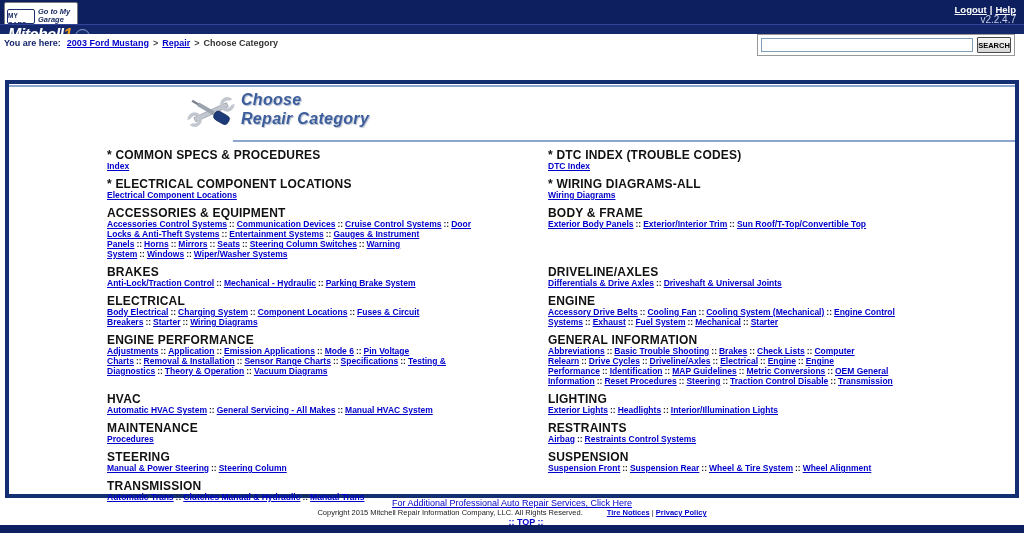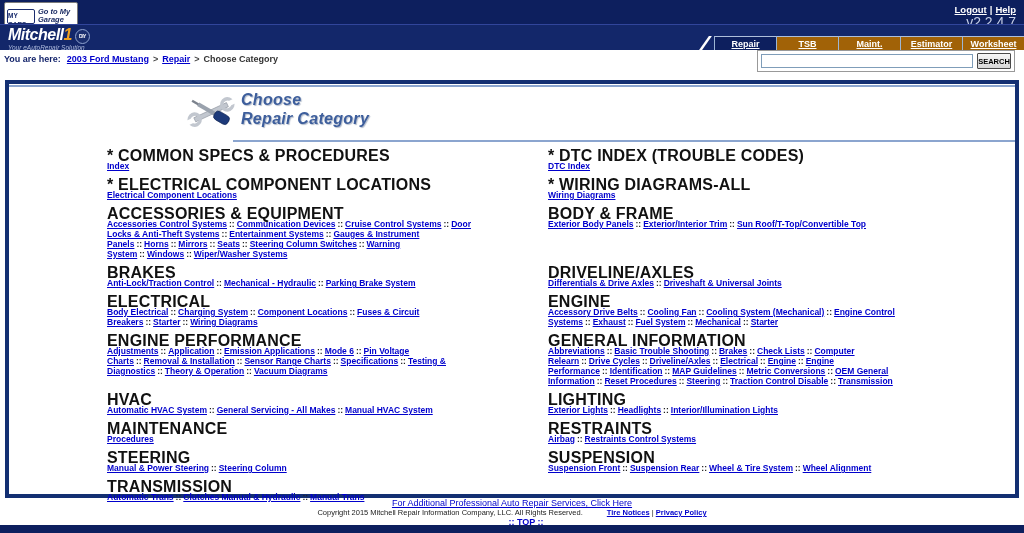--- a/index.html
+++ b/index.html
@@ -14,21 +14,21 @@
             padding:1px 3px 1px 2px; cursor:pointer; }
   .plate { width:28px; height:15px; background:#fff; border:1px solid #1b2d6e; border-radius:2px;
            display:flex; flex-direction:column; align-items:center; margin-right:3px; }
   .plate-top { width:24px; height:3px; background:#1b2d6e; margin-top:1px; border-radius:1px; }
   .plate-txt { font-size:6.5px; font-weight:bold; color:#1b2d6e; line-height:9px; }
   .mycars-label { font-size:7.5px; font-weight:bold; font-style:italic; color:#15265f;
                   line-height:8px; width:36px; }
   .toplinks { position:absolute; right:8px; top:4px; font-size:9.5px; font-weight:bold; color:#fff; }
   .toplinks a { color:#fff; text-decoration:underline; cursor:pointer; }
   .toplinks .pipe { margin:0 3px; }
-  .version { position:absolute; right:8px; top:14px; font-size:14px; color:#c6cfe8; }
+  .version { position:absolute; right:8px; top:14px; font-size:10px; color:#c6cfe8; }
 
   .logobar { position:absolute; left:0; top:24px; width:1024px; height:26px; background:#13276a;
              border-top:1px solid #31459b; }
   .logo { position:absolute; left:8px; top:2px; }
   .logo-main { font-size:16px; font-weight:bold; font-style:italic; color:#fff;
                letter-spacing:-0.5px; line-height:15px; }
   .logo-one { color:#f0a01e; }
   .diy-badge { display:inline-block; width:15px; height:15px; border-radius:50%;
                background:#1a2e6e; border:1.5px solid #8fa3d0; color:#fff; font-size:5px;
                font-weight:bold; text-align:center; line-height:13px; font-style:normal;
@@ -37,21 +37,21 @@
 
   .tabs { position:absolute; right:0; bottom:0; height:14px; display:flex; align-items:stretch; }
   .slash { width:8px; height:14px; border-left:3px solid #fff; transform:skewX(-35deg);
            margin-right:2px; }
   .tab { width:62px; text-align:center; font-size:9px; font-weight:bold; color:#fff;
          text-decoration:underline; line-height:14px; background:#a16207;
          border-left:1px solid #9db6d4; border-top:1px solid #aebfda; cursor:pointer; }
   .tab.active { background:#0d1f5e; }
 
   
-  .crumbrow { position:absolute; left:0; top:50px; width:1024px; height:30px; background:#fff; }
+  .crumbrow { position:absolute; left:0; top:34px; width:1024px; height:30px; background:#fff; }
   .crumb { position:absolute; left:4px; top:4px; font-size:9px; color:#444; }
   .crumb .here { font-weight:bold; color:#14246b; margin-right:6px; }
   .crumb a { color:#0000cc; font-weight:bold; text-decoration:underline; cursor:pointer; }
   .crumb .sep { margin:0 4px; font-weight:bold; color:#444; }
   .crumb .current { font-weight:bold; color:#333; }
 
   .searchbox { position:absolute; right:9px; top:0; width:258px; height:22px; background:#fff;
                border:1px solid #999; display:flex; align-items:center; padding:0 3px; }
   .searchbox input { width:212px; height:14px; border:1px solid #7f9db9; font-size:9px;
                      padding:0 2px; font-family:"Liberation Sans", sans-serif; }
@@ -66,21 +66,21 @@
   .rule-top { position:absolute; left:0; right:0; top:1px; height:2px; background:#8ba5cf; }
   .rule-under { position:absolute; left:224px; right:0; top:56px; height:2px; background:#8ba5cf; }
   .banner-icon { position:absolute; left:176px; top:6px; }
   .banner-title { position:absolute; left:232px; top:6px; font-size:16px; font-weight:bold;
                   font-style:italic; color:#3d5e9c; line-height:19px;
                   text-shadow:1px 1px 1px #b3bccb; letter-spacing:0.3px; }
 
   .cats { position:absolute; left:98px; top:66px; right:4px; }
   table.cat-table { border-collapse:collapse; width:100%; table-layout:fixed; }
   td.cat-cell { vertical-align:top; padding:0 0 8px 0; }
-  .sec-title { font-size:16px; font-weight:bold; color:#111; line-height:11px;
+  .sec-title { font-size:12px; font-weight:bold; color:#111; line-height:11px;
                letter-spacing:0.2px; }
   .sec-links { font-size:8.5px; font-weight:bold; color:#222; line-height:10px; width:368px; }
   .sec-links a { color:#0000cc; text-decoration:underline; cursor:pointer; }
   .sec-links .sep { margin:0 2px; color:#222; }
 
   
   .footer { position:absolute; left:0; top:498px; width:1024px; height:27px; text-align:center; }
   .f1 { font-size:9px; line-height:10px; }
   .f1 a { color:#0000cc; text-decoration:underline; cursor:pointer; }
   .f2 { font-size:7.5px; line-height:9px; color:#222; }

